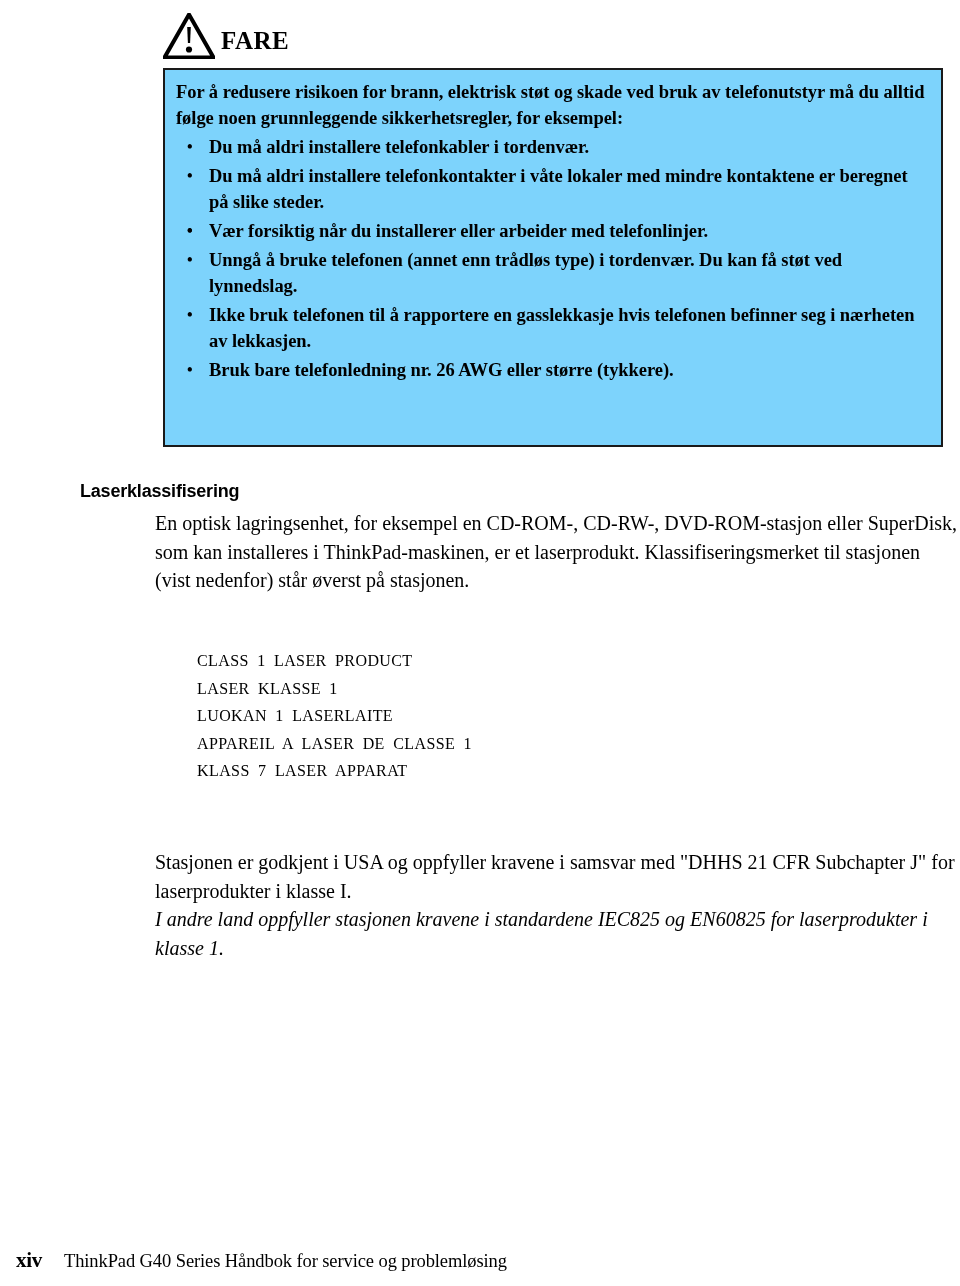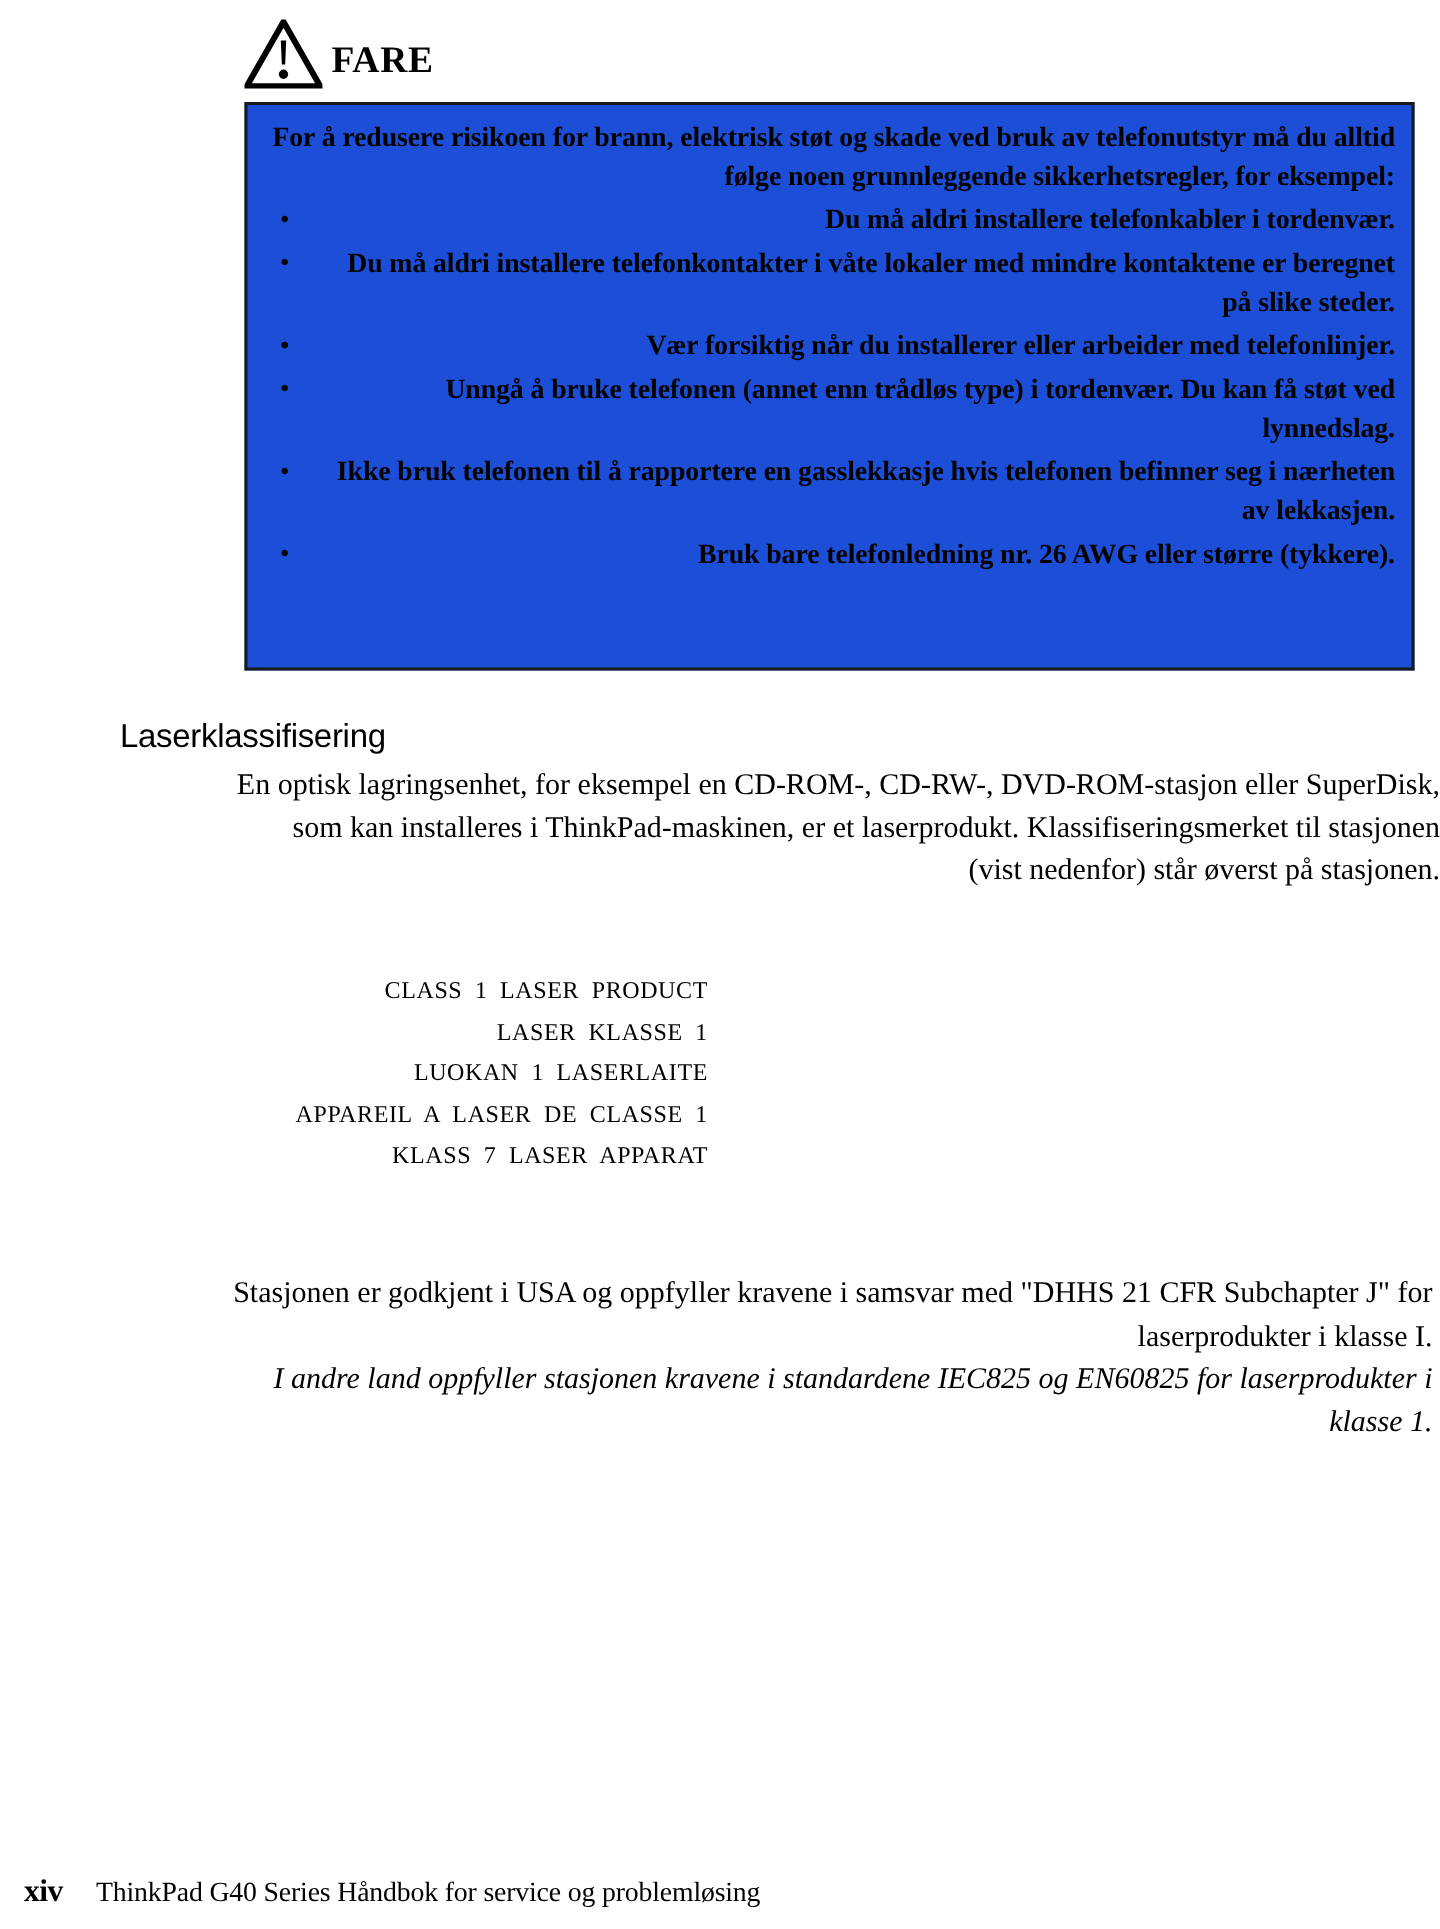--- a/index.html
+++ b/index.html
@@ -13,21 +13,20 @@
     position: relative;
     font-family: "Liberation Serif", "DejaVu Serif", serif;
     color: #000000;
     overflow: hidden;
   }
 
   .page {
     position: relative;
     width: 760px;
     height: 1286px;
-    text-align: right;
   }
 
   
   .danger-header {
     position: absolute;
     left: 163px;
     top: 12px;
     display: flex;
     align-items: center;
     height: 48px;
@@ -50,21 +49,21 @@
 
   
   .warning-box {
     position: absolute;
     left: 163px;
     top: 68px;
     width: 780px;
     height: 379px;
     border: 2px solid #1a1a1a;
     box-sizing: border-box;
-    background: #1d4ed8;
+    background: #7dd3fc;
   }
   .warning-inner {
     padding: 9px 11px 8px 11px;
   }
   .warn-lead {
     font-weight: bold;
     font-size: 18.5px;
     line-height: 26px;
     margin: 0 0 2px 0;
     letter-spacing: -0.05px;
@@ -90,22 +89,22 @@
     font-size: 16px;
     line-height: 26px;
   }
 
   
   .section-heading {
     position: absolute;
     left: 80px;
     top: 478px;
     font-family: "Liberation Sans", "DejaVu Sans", sans-serif;
-    font-weight: normal;
-    font-size: 22px;
+    font-weight: bold;
+    font-size: 18px;
     line-height: 26px;
     letter-spacing: -0.2px;
     margin: 0;
   }
 
   
   .body-para {
     position: absolute;
     left: 155px;
     width: 800px;

